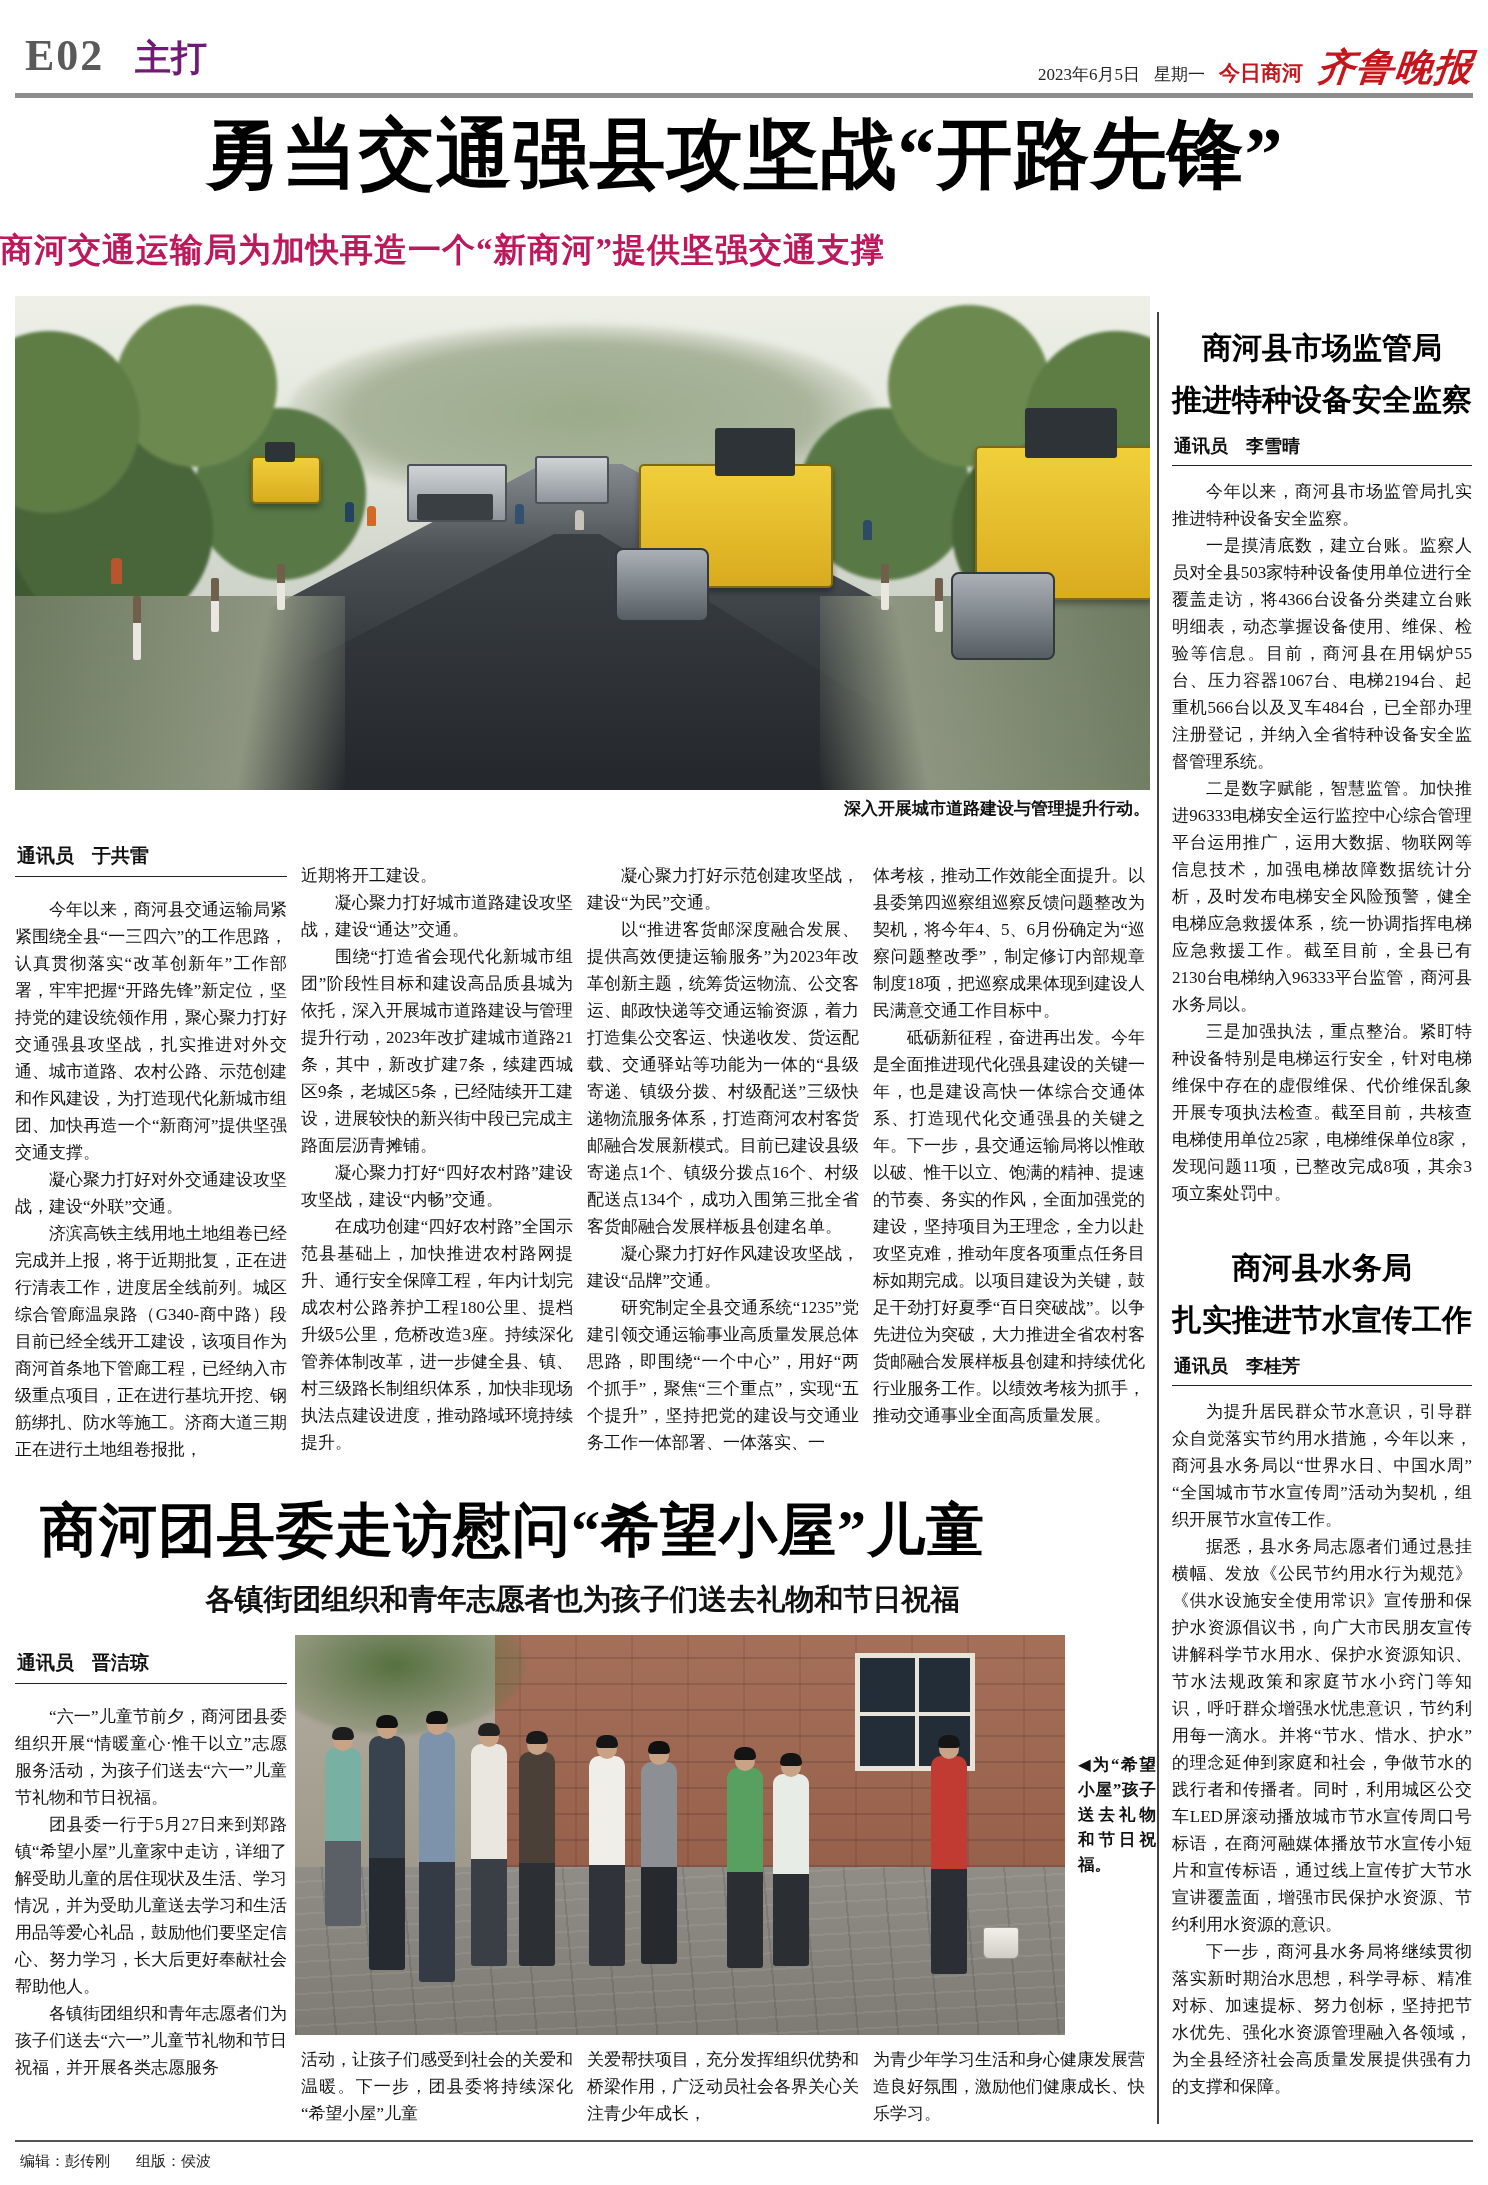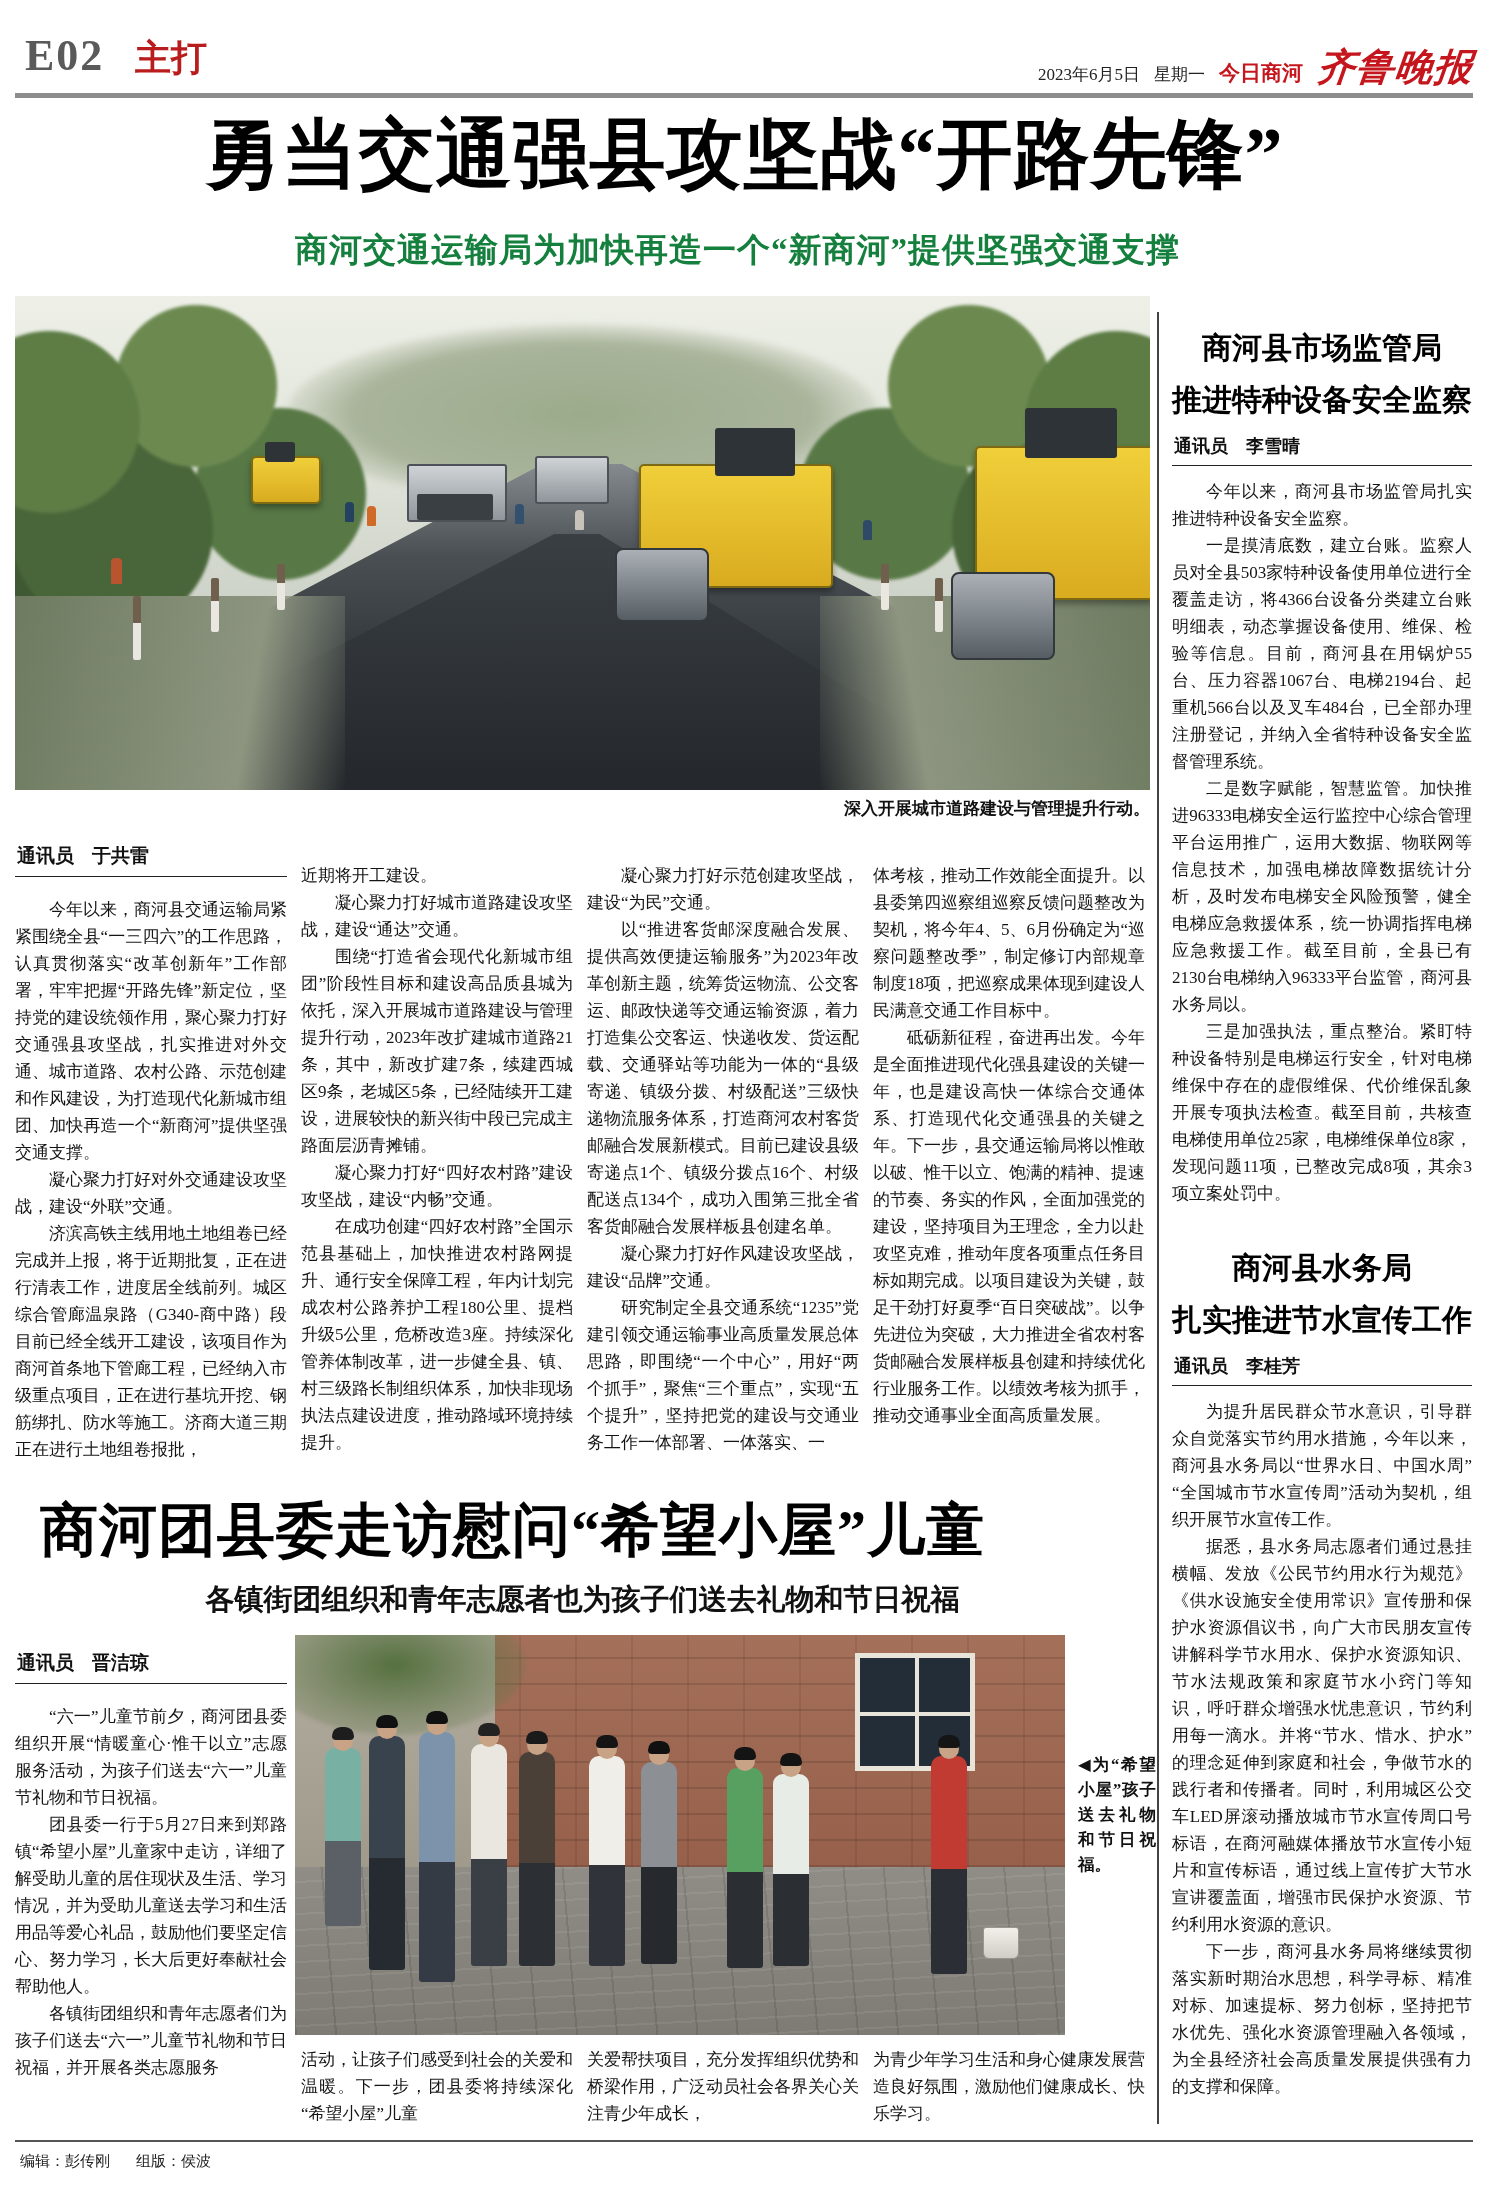--- a/index.html
+++ b/index.html
@@ -7,33 +7,33 @@
     position:relative;
     width:1488px;height:2185px;
     background:#ffffff;
     font-family:"Liberation Serif","DejaVu Serif",serif;
     color:#111;
     overflow:hidden;
   }
   
   .header{position:absolute;left:15px;top:22px;width:1458px;height:66px;}
   .page-code{position:absolute;left:10px;top:8px;font-size:44px;font-weight:bold;color:#5a5a5a;letter-spacing:2px;}
-  .section-name{position:absolute;left:120px;top:12px;font-size:36px;font-weight:bold;color:#b91c1c;}
+  .section-name{position:absolute;left:120px;top:12px;font-size:36px;font-weight:bold;color:#701a75;}
   .header-right{position:absolute;right:0;top:20px;display:flex;align-items:baseline;gap:14px;}
   .pub-date{font-size:17px;color:#222;}
   .weekday{font-size:17px;color:#222;}
   .edition-name{font-size:21px;font-weight:bold;color:#c5161d;}
   .masthead-logo{font-size:38px;font-weight:bold;font-style:italic;color:#c5161d;transform:skewX(-6deg);letter-spacing:1px;}
   .header-rule{position:absolute;left:15px;top:93px;width:1458px;height:5px;background:#8d8d8d;}
 
   
   .lead-headline{position:absolute;left:0;top:104px;width:1488px;text-align:center;
     font-size:76px;font-weight:900;letter-spacing:1px;color:#000;}
-  .lead-subhead{position:absolute;left:0;top:228px;width:1180px;text-align:right;
-    font-size:33px;font-weight:600;color:#15803d;letter-spacing:1px;}
+  .lead-subhead{position:absolute;left:0;top:228px;width:1180px;text-align:left;
+    font-size:33px;font-weight:600;color:#be185d;letter-spacing:1px;}
 
   
   .photo-top{position:absolute;left:15px;top:296px;width:1135px;height:494px;overflow:hidden;
     background:linear-gradient(#eef0e8 0%,#e2e6db 30%,#cfd4ca 60%,#c4c9c0 100%);}
   .canopy{position:absolute;left:24%;top:28px;width:52%;height:180px;border-radius:50%;
     background:radial-gradient(ellipse at center,#9cab8c 0%,#a9b49b 55%,transparent 75%);filter:blur(3px);}
   .grove{position:absolute;top:0;height:360px;width:420px;filter:blur(1.5px);}
   .grove.left{left:-50px;background:
     radial-gradient(circle at 20% 35%,#5d7d45 0 90px,transparent 92px),
     radial-gradient(circle at 55% 25%,#6c8a50 0 80px,transparent 82px),

